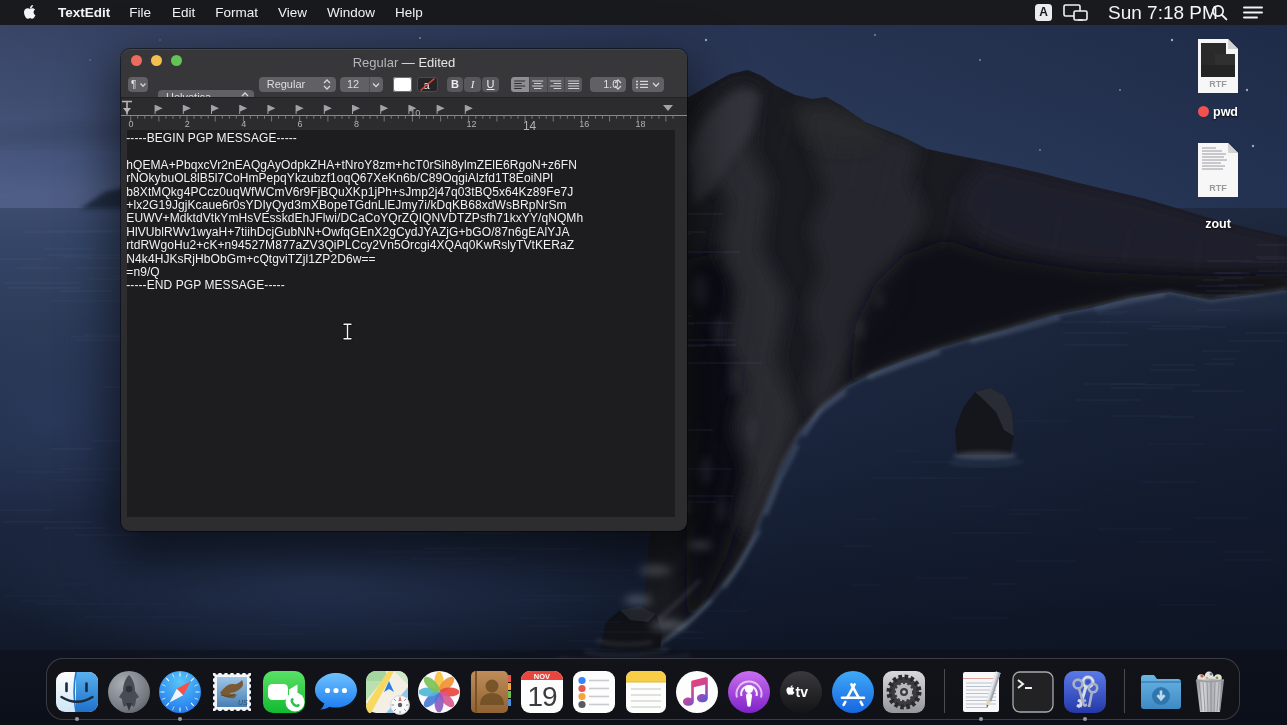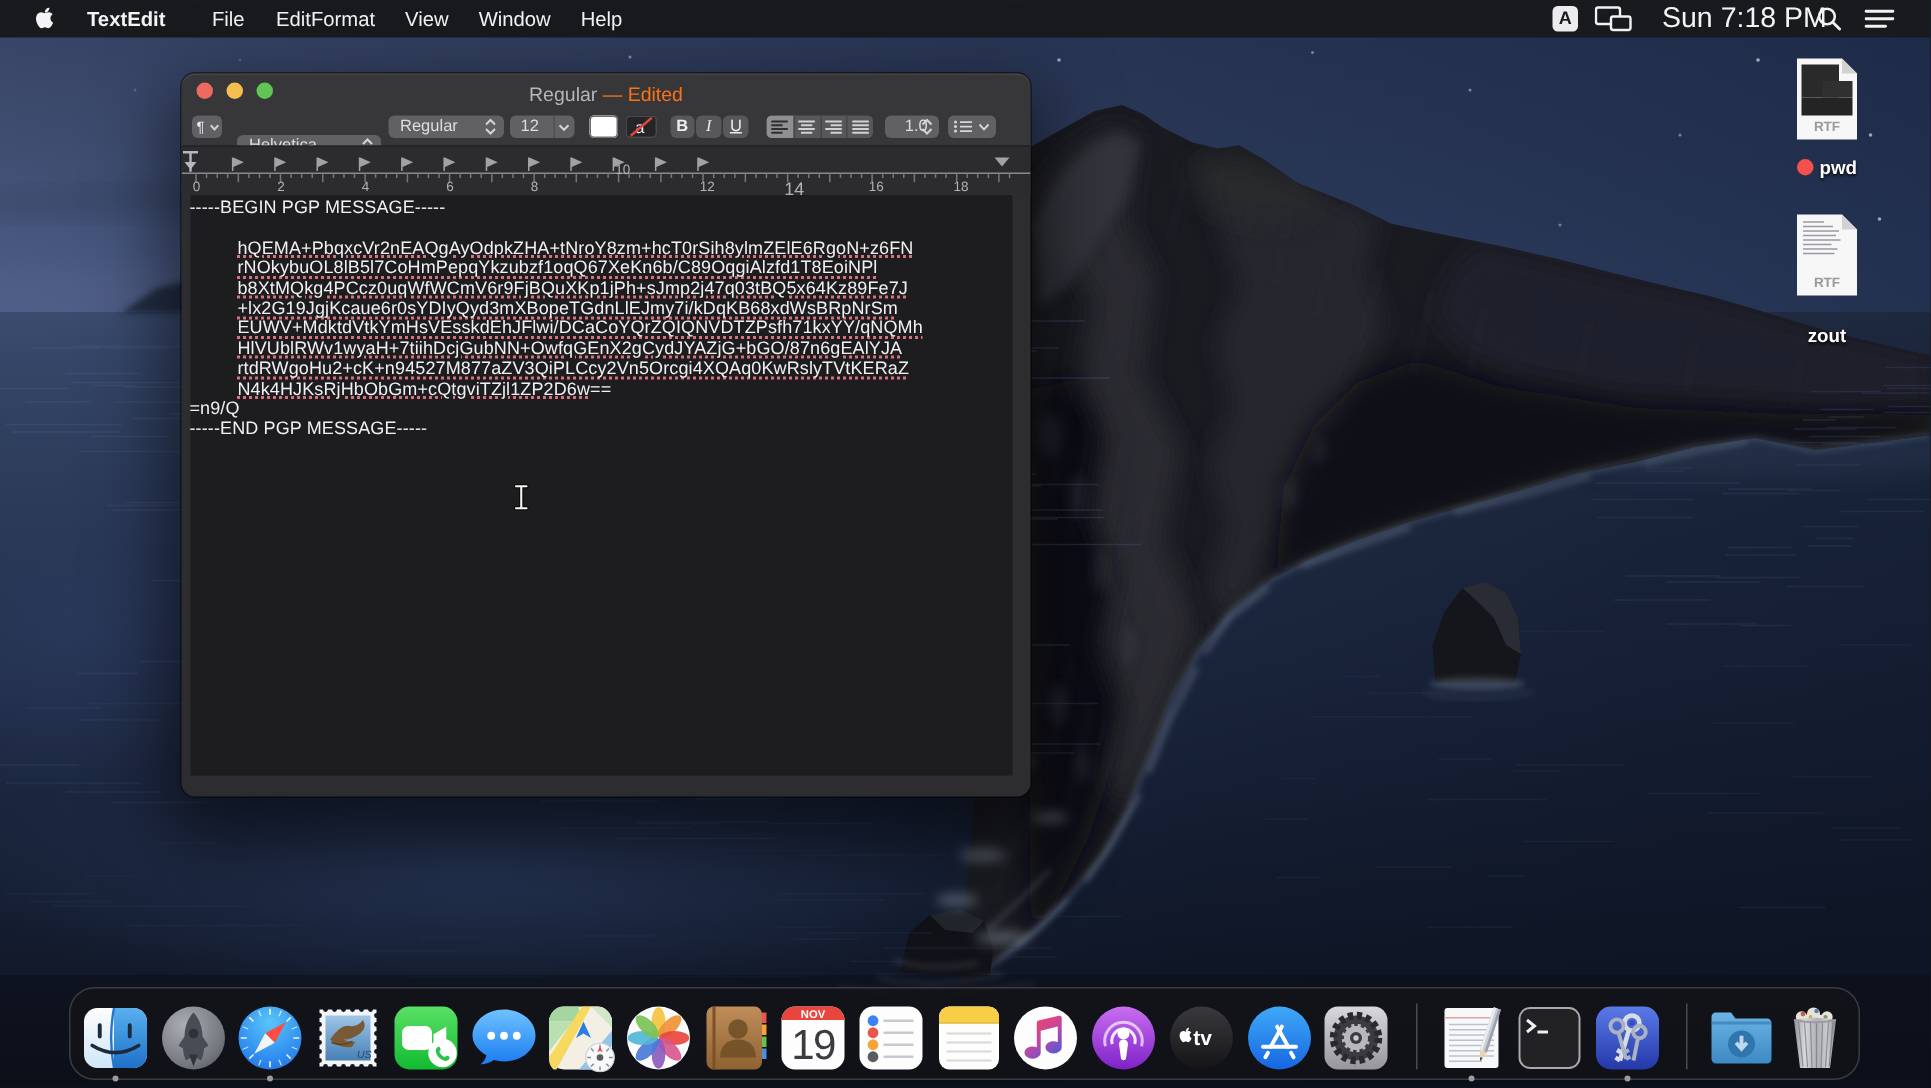--- a/index.html
+++ b/index.html
@@ -11,30 +11,30 @@
     display:flex;align-items:center;font-size:13.5px;}
   #menubar .app{font-weight:bold;}
   #menubar .it{margin:0;}
   
   #win{position:absolute;left:121px;top:49px;width:566px;height:482px;border-radius:9px;
     background:#2d2d2f;box-shadow:0 22px 50px 10px rgba(0,0,0,.55), 0 0 0 1px rgba(0,0,0,.45);}
   #titlebar{position:absolute;left:0;top:0;width:566px;height:27px;background:#373739;border-radius:9px 9px 0 0;box-shadow:inset 0 1px 0 rgba(255,255,255,.08);}
   .tl{position:absolute;top:5.5px;width:11.5px;height:11.5px;border-radius:50%;}
   #title{position:absolute;left:0;top:0;width:566px;height:27px;line-height:28px;text-align:center;
     font-size:13px;color:#b5b5ba;}
-  #title .ed{color:#f97316;}
+  #title .ed{color:#e5e5e5;}
   #toolbar{position:absolute;left:0;top:27px;width:566px;height:20.5px;background:#373739;}
   .tbtn{position:absolute;top:0.5px;height:15px;background:#606065;border-radius:4px;color:#dededf;
     font-size:11px;line-height:15px;}
   #ruler{position:absolute;left:0;top:47.5px;width:566px;height:33.5px;background:#2c2c2e;border-top:1px solid #222224;}
   #textarea{position:absolute;left:6px;top:81px;width:548px;height:387px;background:#1d1d1f;}
   #textwrap{position:absolute;left:5.3px;top:83px;color:#f1f1f3;}
   pre.txt{margin:0;font-family:"Liberation Sans",sans-serif;font-size:12px;line-height:13.4px;letter-spacing:0.08px;}
-  .sq{text-decoration:underline;text-decoration-style:dotted;text-decoration-color:#d4737c;
-      text-decoration-thickness:2px;text-underline-offset:1.6px;margin-left:32px;}
+  .sq{text-decoration-style:dotted;text-decoration-color:#d4737c;
+      text-decoration-thickness:2px;text-underline-offset:1.6px;}
   
   .dicon{position:absolute;width:84px;text-align:center;}
   .dlabel{color:#fff;font-size:12.5px;font-weight:bold;text-shadow:0 1px 2px rgba(0,0,0,.9);}
   
   #dock{position:absolute;left:46px;top:658px;width:1194px;height:62px;border-radius:17px;
     background:rgba(18,20,24,.82);border:1px solid rgba(150,150,160,.32);text-align:center;}
   .dock-ic{position:absolute;top:10px;width:46px;height:46px;}
   .ddot{position:absolute;top:58px;width:4px;height:4px;border-radius:50%;background:#9b9b9b;}
   .ddiv{position:absolute;top:10px;width:1px;height:44px;background:rgba(180,180,190,.35);}
 </style>
@@ -485,23 +485,23 @@
         <path d="M1215,296 h48"></path>
       </g>
   <rect x="0" y="650" width="1287" height="75" fill="#0a0e15" opacity="0.45"></rect>
 </svg>
 
 <div id="menubar">
   <svg style="position:absolute;left:24px;top:5px" width="14" height="16" viewBox="0 0 14 16">
     <path fill="#f4f4f6" d="M9.6,2.7c0.6-0.75,1.05-1.8,0.9-2.7C9.6,0.04,8.55,0.6,7.9,1.35 c-0.6,0.67-1.1,1.76-0.9,2.62C7.9,4.05,8.95,3.5,9.6,2.7z M11.3,8.5c0-2.1,1.72-3.11,1.8-3.16c-0.98-1.43-2.5-1.63-3.04-1.65 c-1.3-0.13-2.53,0.76-3.18,0.76c-0.65,0-1.67-0.74-2.74-0.72C2.73,3.75,1.43,4.55,0.7,5.8c-1.46,2.53-0.37,6.27,1.05,8.32 c0.7,1,1.52,2.13,2.6,2.09c1.05-0.04,1.44-0.68,2.7-0.68c1.26,0,1.62,0.68,2.72,0.66c1.13-0.02,1.84-1.02,2.52-2.03 c0.8-1.16,1.12-2.3,1.14-2.35C13.41,11.79,11.3,10.97,11.3,8.5z" transform="scale(0.85)"></path>
   </svg>
   <span class="app" style="margin-left:58px">TextEdit</span>
-  <span class="it" style="margin-left:31px">File</span>
+  <span class="it" style="margin-left:19px">File</span>
   <span class="it" style="margin-left:21px">Edit</span>
-  <span class="it" style="">Format</span>
+  <span class="it" style="margin-left:20px">Format</span>
   <span class="it" style="margin-left:20px">View</span>
   <span class="it" style="margin-left:20px">Window</span>
   <span class="it" style="margin-left:20px">Help</span>
 
   <div style="position:absolute;left:1035px;top:4px;width:17px;height:17px;background:#ececee;border-radius:3.5px;color:#1a1a1c;font-size:12px;font-weight:bold;text-align:center;line-height:17px;">A</div>
   <svg style="position:absolute;left:1063px;top:4px" width="30" height="18" viewBox="0 0 30 18">
     <g fill="none" stroke="#f2f2f4" stroke-width="1.6">
       <rect x="1" y="1" width="16" height="11" rx="1.5"></rect>
       <rect x="11" y="7" width="13" height="9" rx="1.5" fill="#191a1e"></rect>
       <path d="M15,16 h5" stroke-width="1.4"></path>

